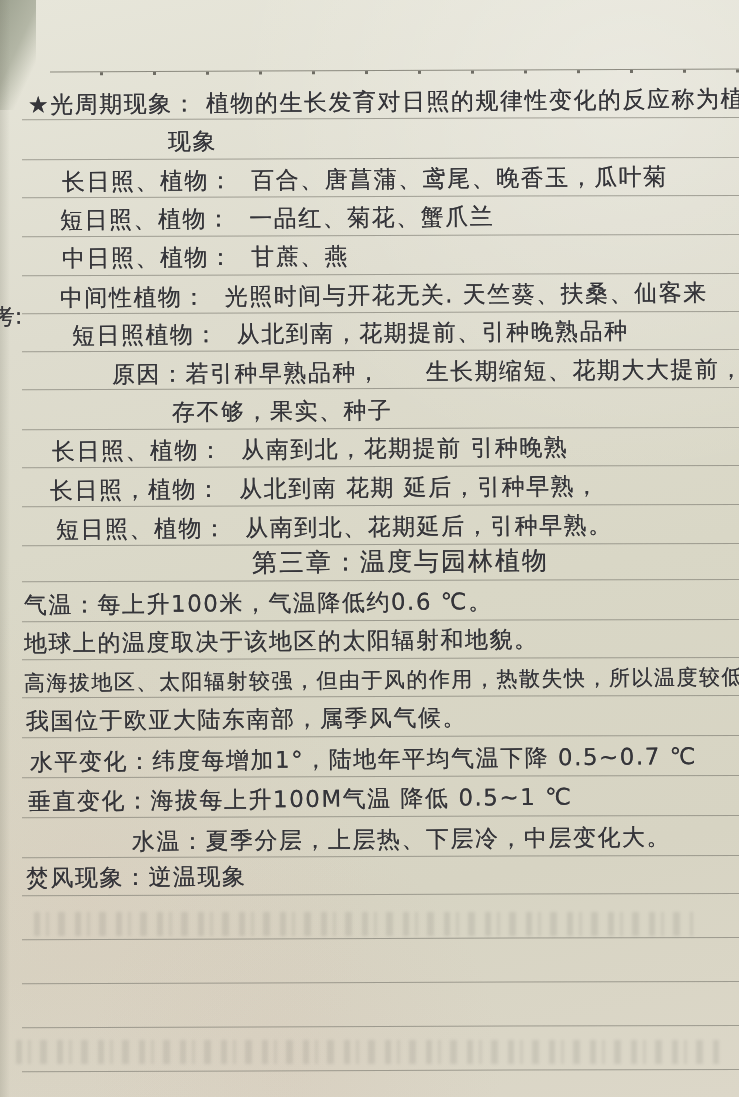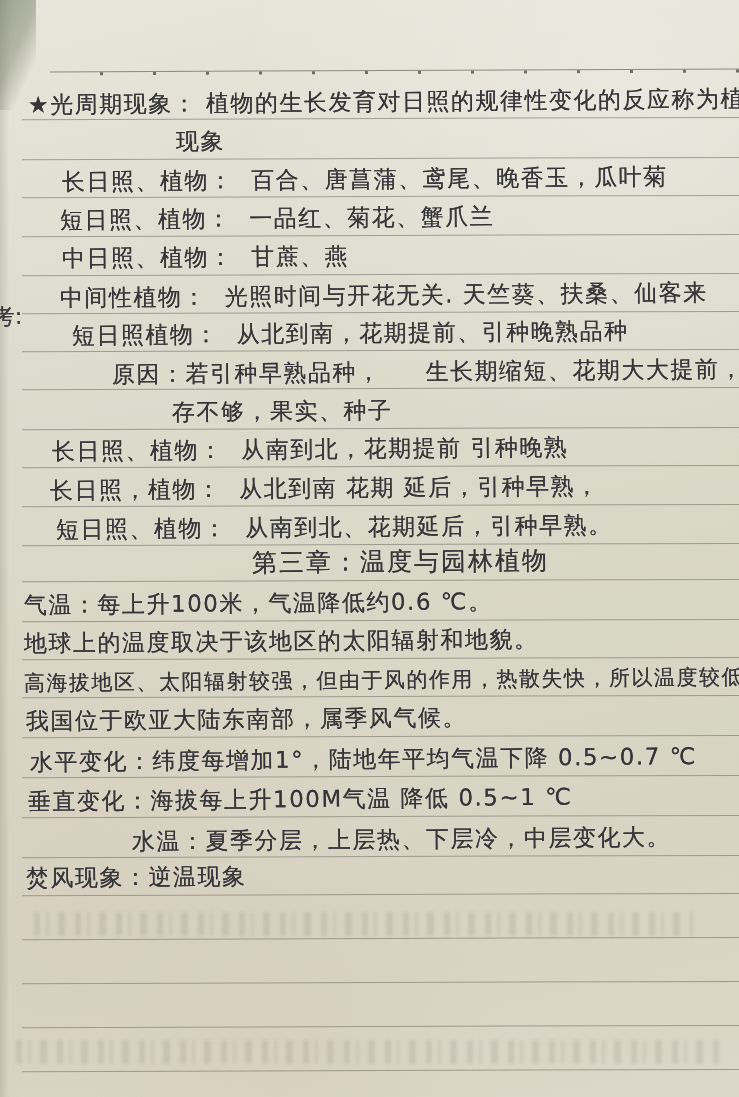--- a/index.html
+++ b/index.html
@@ -97,21 +97,21 @@
       <div class="rule" style="top: 816px;"></div>
       <div class="rule" style="top: 856px;"></div>
       <div class="rule" style="top: 894px;"></div>
       <div class="rule" style="top: 938px;"></div>
       <div class="rule" style="top: 982px;"></div>
       <div class="rule" style="top: 1026px;"></div>
       <div class="rule" style="top: 1070px;"></div>
     </div>
 
   <div class="hand" style="left:28px;top:84px">★光周期现象： 植物的生长发育对日照的规律性变化的反应称为植物的光周期</div>
-  <div class="hand" style="left:176px;top:124px">现象</div>
+  <div class="hand" style="left:168px;top:124px">现象</div>
   <div class="hand" style="left:62px;top:162px">长日照、植物：  百合、唐菖蒲、鸢尾、晚香玉，瓜叶菊</div>
   <div class="hand" style="left:60px;top:201px">短日照、植物：  一品红、菊花、蟹爪兰</div>
   <div class="hand" style="left:62px;top:240px">中日照、植物：  甘蔗、燕</div>
   <div class="hand" style="left:60px;top:278px">中间性植物：  光照时间与开花无关. 天竺葵、扶桑、仙客来</div>
   <div class="hand" style="left:72px;top:316px">短日照植物：  从北到南，花期提前、引种晚熟品种</div>
   <div class="hand" style="left:112px;top:354px">原因：若引种早熟品种，     生长期缩短、花期大大提前，营养物质</div>
   <div class="hand" style="left:172px;top:394px">存不够，果实、种子</div>
   <div class="hand" style="left:52px;top:432px">长日照、植物：  从南到北，花期提前 引种晚熟</div>
   <div class="hand" style="left:50px;top:471px">长日照，植物：  从北到南 花期 延后，引种早熟，</div>
   <div class="hand" style="left:56px;top:510px">短日照、植物：  从南到北、花期延后，引种早熟。</div>

